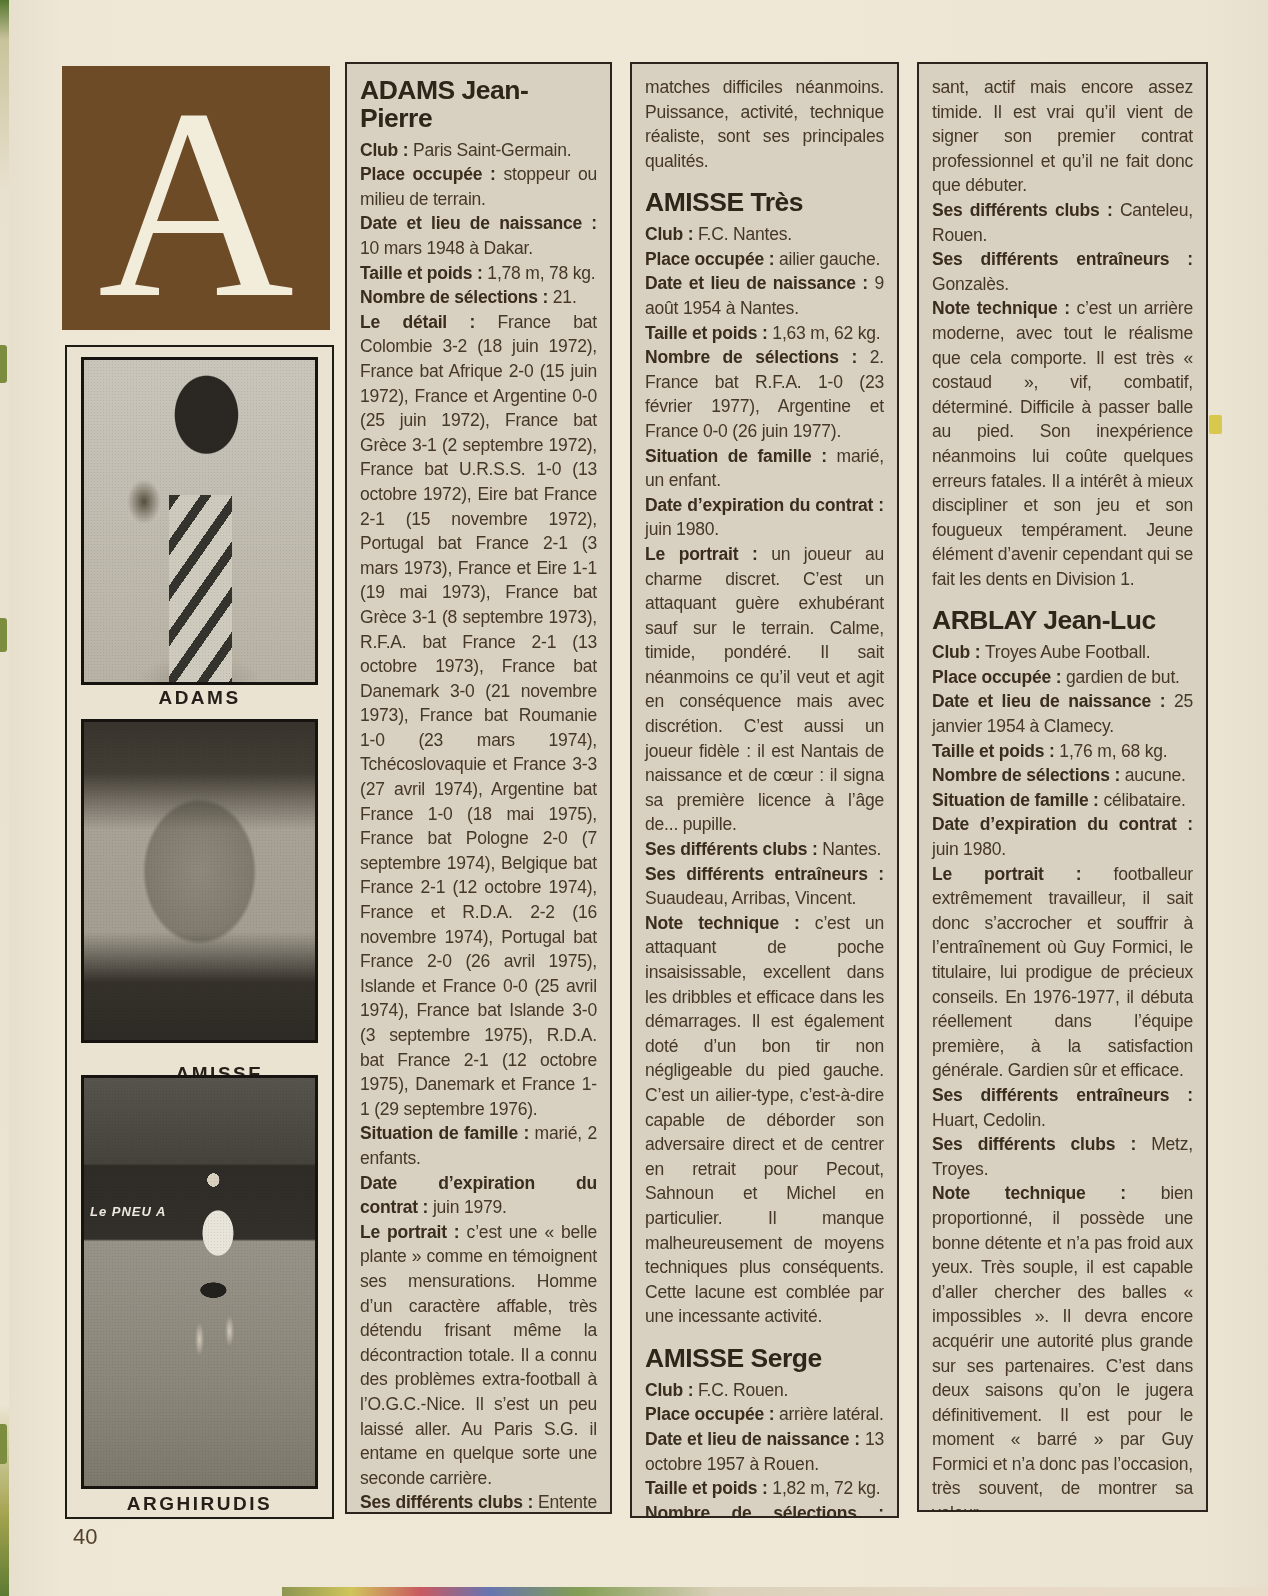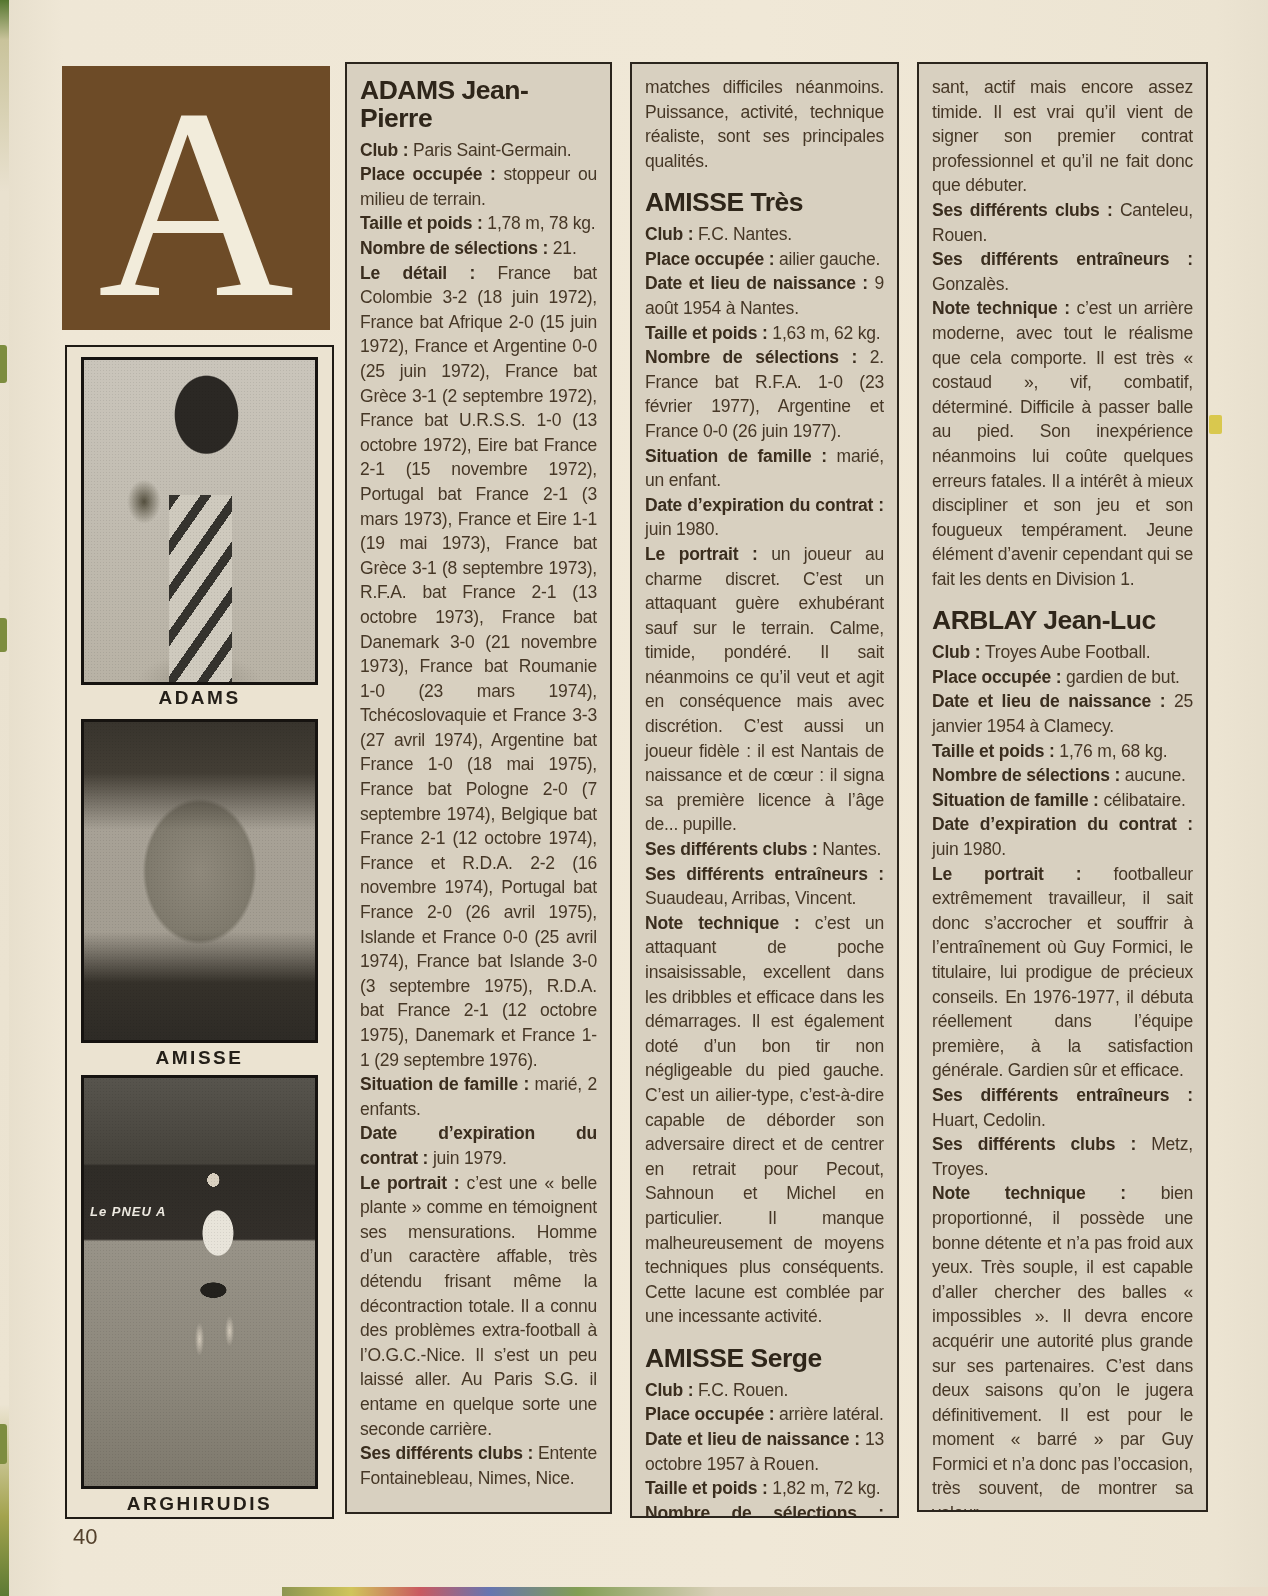--- a/index.html
+++ b/index.html
@@ -47,21 +47,21 @@
       radial-gradient(ellipse 10px 11px at 56% 25%,#d9d0c0 0%,#d9d0c0 60%,rgba(217,208,192,0) 62%),
       radial-gradient(ellipse 26px 38px at 58% 38%,#e8e4da 0%,#e8e4da 58%,rgba(232,228,218,0) 61%),
       radial-gradient(ellipse 22px 13px at 56% 52%,#23211d 0%,#23211d 58%,rgba(35,33,29,0) 61%),
       radial-gradient(ellipse 7px 26px at 50% 64%,#d3cabb 0%,rgba(211,202,187,0) 65%),
       radial-gradient(ellipse 7px 24px at 63% 62%,#d3cabb 0%,rgba(211,202,187,0) 65%),
       linear-gradient(180deg,#57544d 0%,#46433c 21%,#2f2c27 21.5%,#332f2a 39.5%,#989388 40%,#8d887c 72%,#7e796d 100%);}
   .board-text{position:absolute;left:6px;top:31%;font-size:13px;font-weight:bold;color:#efebe2;
     letter-spacing:1px;font-style:italic;}
   .photo-caption{position:absolute;left:0;width:100%;text-align:center;font-weight:bold;font-size:19px;
     letter-spacing:2.5px;color:#241f18;}
-  .cap-1{top:340px;} .cap-2{top:700px;} .cap-3{top:1146px;}
+  .cap-1{top:340px;} .cap-2{top:716px;padding-left:20px;} .cap-3{top:1146px;}
 
   
   .textcol{position:absolute;top:62px;box-sizing:border-box;border:2px solid #2b251d;background:#d8d0c0;
     padding:11px 13px 8px;overflow:hidden;}
   .col-0{left:345px;width:267px;height:1452px;}
   .col-1{left:630px;width:269px;height:1456px;}
   .col-2{left:917px;width:291px;height:1450px;}
   .textcol p.entry{margin:0;font-size:17.5px;line-height:24.6px;text-align:justify;
     letter-spacing:-0.2px;color:#463726;}
   .textcol strong{color:#3a2d1e;}
@@ -99,20 +99,21 @@
     <div class="photo photo-3">
       <div class="board-text">Le PNEU A</div>
     </div>
     <div class="photo-caption cap-3">ARGHIRUDIS</div>
   </div>
 
   <div class="textcol col-0">
       <h2 class="player-heading">ADAMS Jean-Pierre</h2>
       <p class="entry"><strong>Club&nbsp;: </strong>Paris Saint-Germain.</p>
       <p class="entry"><strong>Place occupée&nbsp;: </strong>stoppeur ou milieu de terrain.</p>
+      <p class="entry"><strong>Date et lieu de naissance&nbsp;: </strong>10 mars 1948 à Dakar.</p>
       <p class="entry"><strong>Taille et poids&nbsp;: </strong>1,78 m, 78 kg.</p>
       <p class="entry"><strong>Nombre de sélections&nbsp;: </strong>21.</p>
       <p class="entry"><strong>Le détail&nbsp;: </strong>France bat Colombie 3-2 (18 juin 1972), France bat Afrique 2-0 (15 juin 1972), France et Argentine 0-0 (25 juin 1972), France bat Grèce 3-1 (2 septembre 1972), France bat U.R.S.S. 1-0 (13 octobre 1972), Eire bat France 2-1 (15 novembre 1972), Portugal bat France 2-1 (3 mars 1973), France et Eire 1-1 (19 mai 1973), France bat Grèce 3-1 (8 septembre 1973), R.F.A. bat France 2-1 (13 octobre 1973), France bat Danemark 3-0 (21 novembre 1973), France bat Roumanie 1-0 (23 mars 1974), Tchécoslovaquie et France 3-3 (27 avril 1974), Argentine bat France 1-0 (18 mai 1975), France bat Pologne 2-0 (7 septembre 1974), Belgique bat France 2-1 (12 octobre 1974), France et R.D.A. 2-2 (16 novembre 1974), Portugal bat France 2-0 (26 avril 1975), Islande et France 0-0 (25 avril 1974), France bat Islande 3-0 (3 septembre 1975), R.D.A. bat France 2-1 (12 octobre 1975), Danemark et France 1-1 (29 septembre 1976).</p>
       <p class="entry"><strong>Situation de famille&nbsp;: </strong>marié, 2 enfants.</p>
       <p class="entry"><strong>Date d’expiration du contrat&nbsp;: </strong>juin 1979.</p>
       <p class="entry"><strong>Le portrait&nbsp;: </strong>c’est une « belle plante » comme en témoignent ses mensurations. Homme d’un caractère affable, très détendu frisant même la décontraction totale. Il a connu des problèmes extra-football à l’O.G.C.-Nice. Il s’est un peu laissé aller. Au Paris S.G. il entame en quelque sorte une seconde carrière.</p>
       <p class="entry"><strong>Ses différents clubs&nbsp;: </strong>Entente Fontainebleau, Nimes, Nice.</p>
     </div>
   <div class="textcol col-1">
       <p class="entry">matches difficiles néanmoins. Puissance, activité, technique réaliste, sont ses principales qualités.</p>

